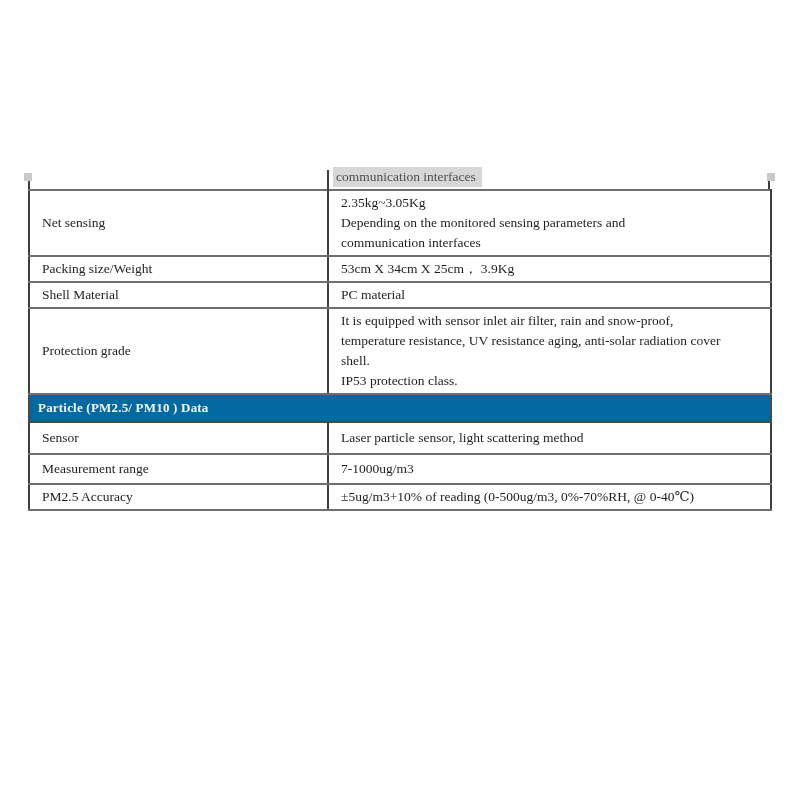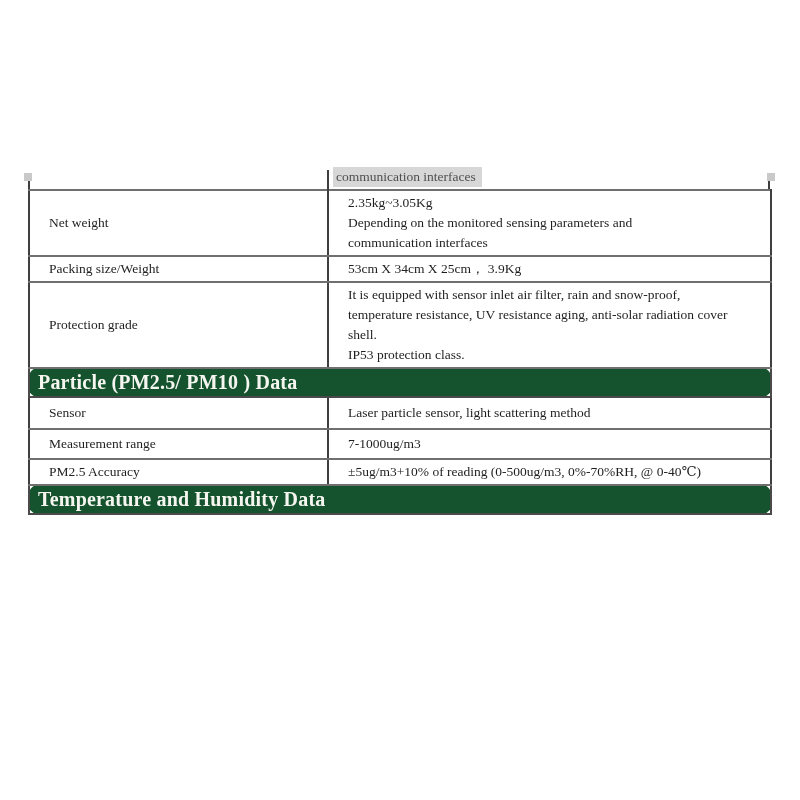--- a/index.html
+++ b/index.html
@@ -69,35 +69,34 @@
     border-collapse: collapse;
     table-layout: fixed;
   }
   table.spec td {
     border-top: 2px solid #6f6f6f;
     border-bottom: 2px solid #6f6f6f;
     border-left: 2px solid #3f3f3f;
     border-right: 2px solid #3f3f3f;
     font-size: 13.5px;
     color: #1e1e1e;
-    padding: 2px 19px;
+    padding: 2px 12px;
     vertical-align: middle;
     overflow: hidden;
     margin-top: 13px;
   }
   td.val { white-space: pre-line; line-height: 20px; }
   tr.section td {
-    background: #14532d;
+    background: #0369a1;
     color: #f6f6f0;
     font-weight: bold;
-    font-size: 20px;
+    font-size: 13px;
     letter-spacing: 0.2px;
     border-color: #4a4a4a;
     padding-left: 8px;
-    border-radius: 9px;
   }
   tr.h59 { height: 59px; }
   tr.h31 { height: 18px; }
   tr.h84 { height: 84px; }
   tr.h28 { height: 28px; }
   tr.h32 { height: 32px; }
   tr.h30 { height: 30px; font-family: Liberation Serif, serif; }
 </style>
 </head>
 <body>
@@ -114,28 +113,32 @@
   <div class="handle left"></div>
   <div class="handle right"></div>
 
   <table class="spec">
     <colgroup>
       <col style="width:299px">
       <col style="width:443px">
     </colgroup>
     <tbody>
       <tr class="h59">
-        <td>Net weight</td>
+        <td>Net sensing</td>
         <td class="val">2.35kg~3.05Kg
 Depending on the monitored sensing parameters and
 communication interfaces</td>
       </tr>
       <tr class="h31">
         <td>Packing size/Weight</td>
         <td class="val">53cm X 34cm X 25cm，  3.9Kg</td>
+      </tr>
+      <tr class="h31">
+        <td>Shell Material</td>
+        <td class="val">PC material</td>
       </tr>
       <tr class="h84">
         <td>Protection grade</td>
         <td class="val">It is equipped with sensor inlet air filter, rain and snow-proof,
 temperature resistance, UV resistance aging, anti-solar radiation cover
 shell.
 IP53 protection class.</td>
       </tr>
       <tr class="section h28">
         <td colspan="2">Particle (PM2.5/ PM10 ) Data</td>
@@ -145,19 +148,16 @@
         <td class="val">Laser particle sensor, light scattering method</td>
       </tr>
       <tr class="h30">
         <td>Measurement range</td>
         <td class="val">7-1000ug/m3</td>
       </tr>
       <tr class="h31">
         <td>PM2.5 Accuracy</td>
         <td class="val">±5ug/m3+10% of reading (0-500ug/m3, 0%-70%RH, @ 0-40℃)</td>
       </tr>
-      <tr class="section h31">
-        <td colspan="2">Temperature and Humidity Data</td>
-      </tr>
     </tbody>
   </table>
 
 </div>
 
 </body></html>

